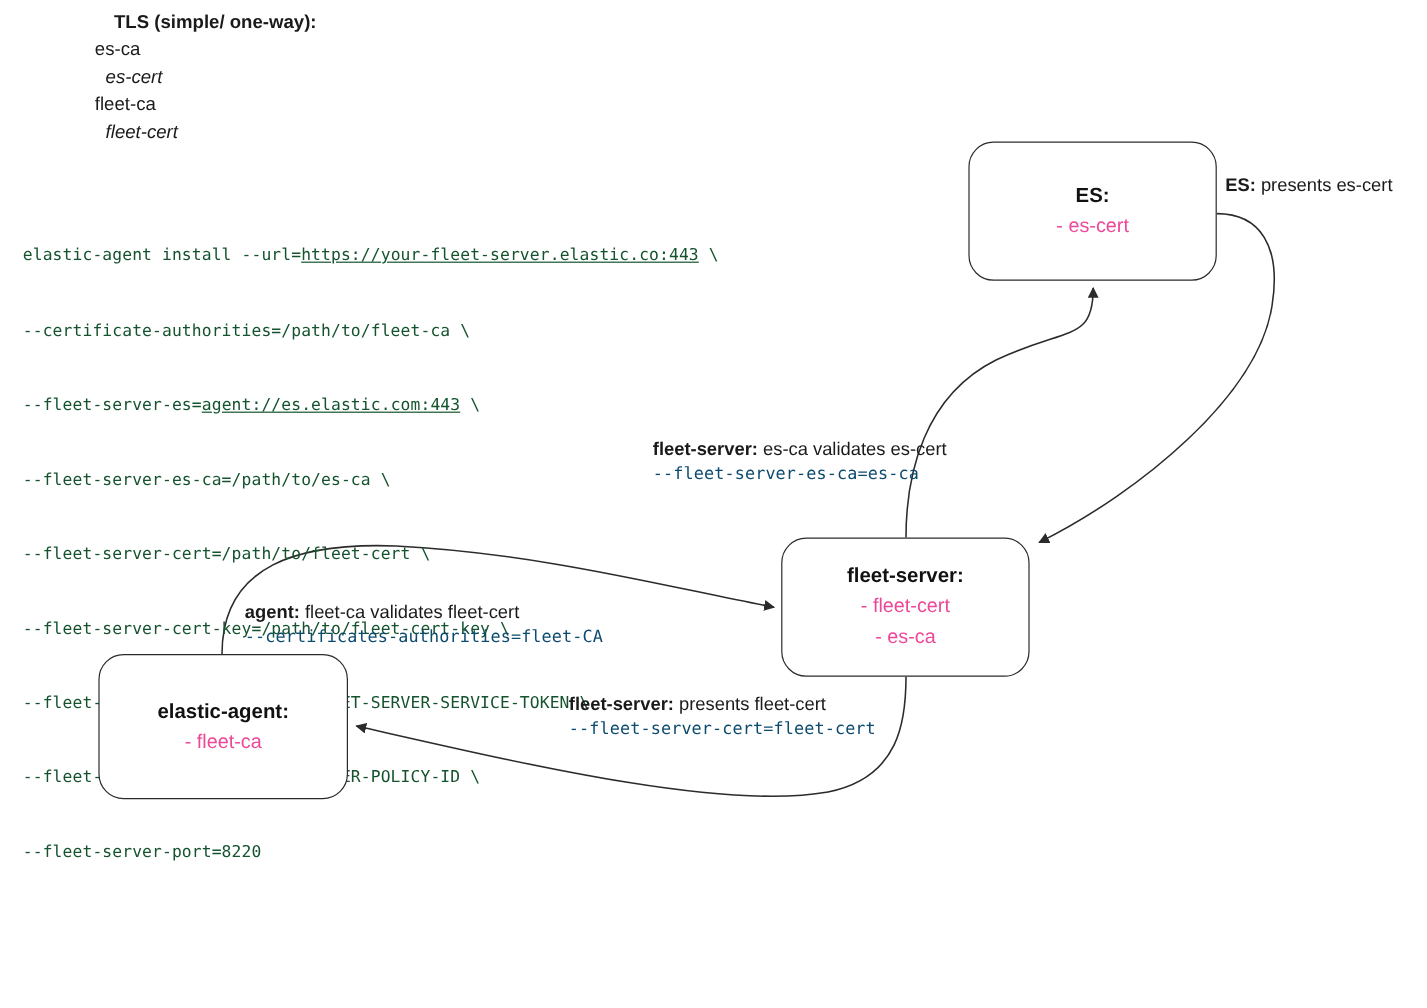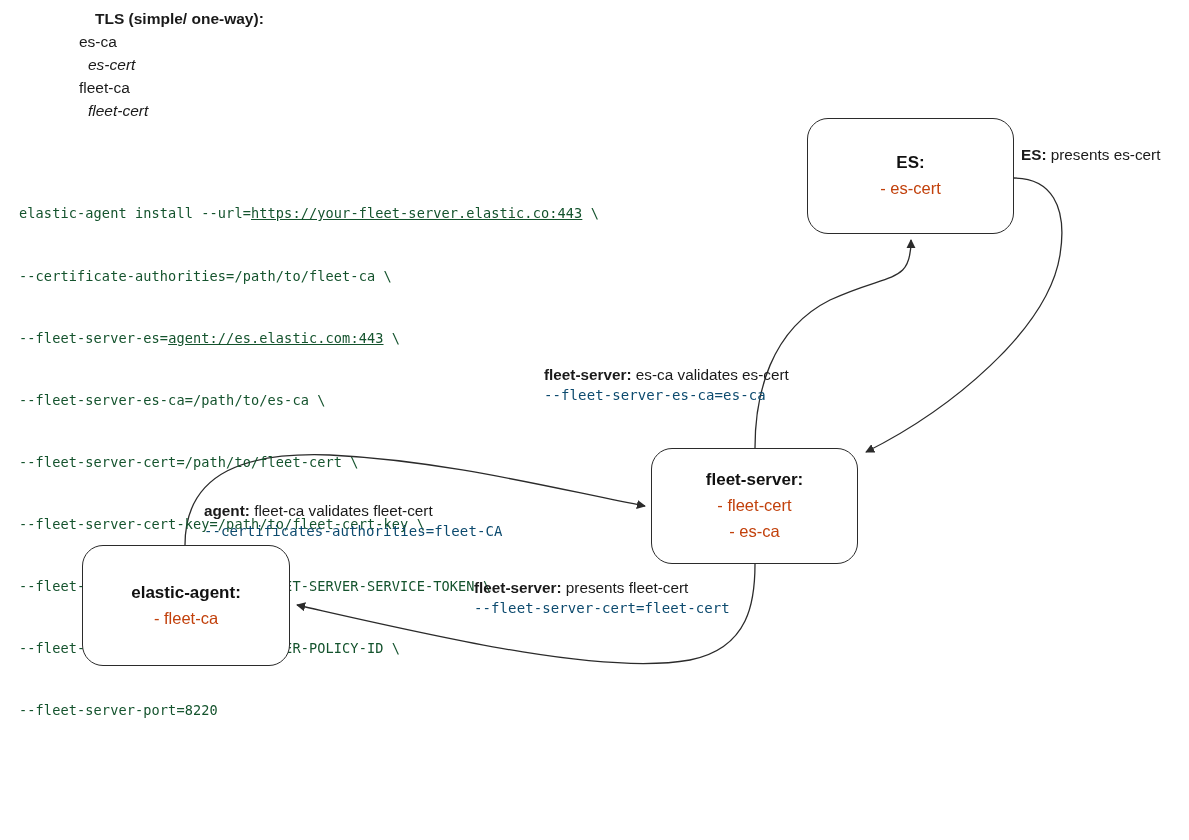--- a/index.html
+++ b/index.html
@@ -63,21 +63,21 @@
   }
   .node .title {
     font-weight: bold;
     font-size: 17px;
     line-height: 24px;
     color: #111111;
   }
   .node .line {
     font-size: 16.5px;
     line-height: 26px;
-    color: #c2410c;
+    color: #ec4899;
   }
 
   #node-es          { left: 807px; top: 118px;  width: 207px; height: 116px; }
   #node-fleet       { left: 651px; top: 448px;  width: 207px; height: 116px; }
   #node-agent       { left: 82px;  top: 545px;  width: 208px; height: 121px; }
 
   
   .elabel {
     position: absolute;
     color: #1a1a1a;

